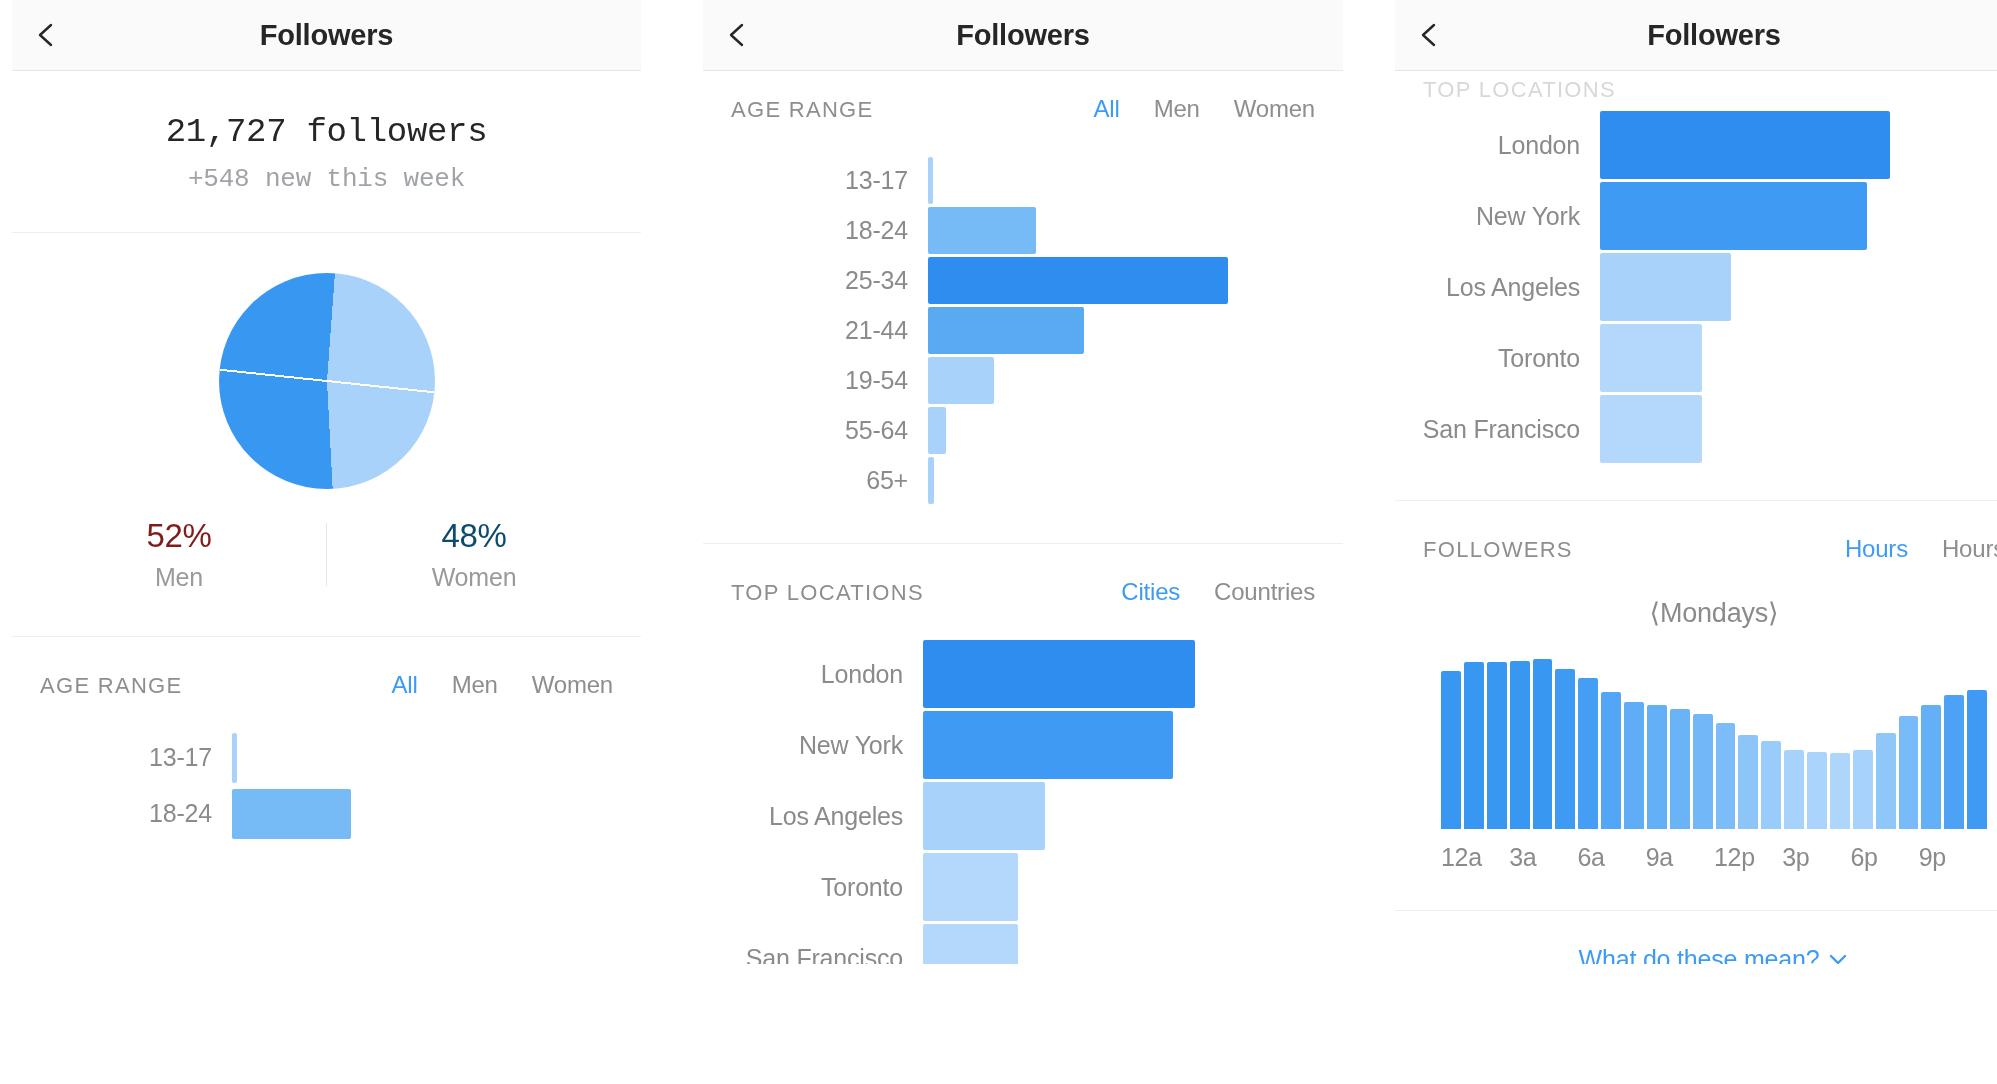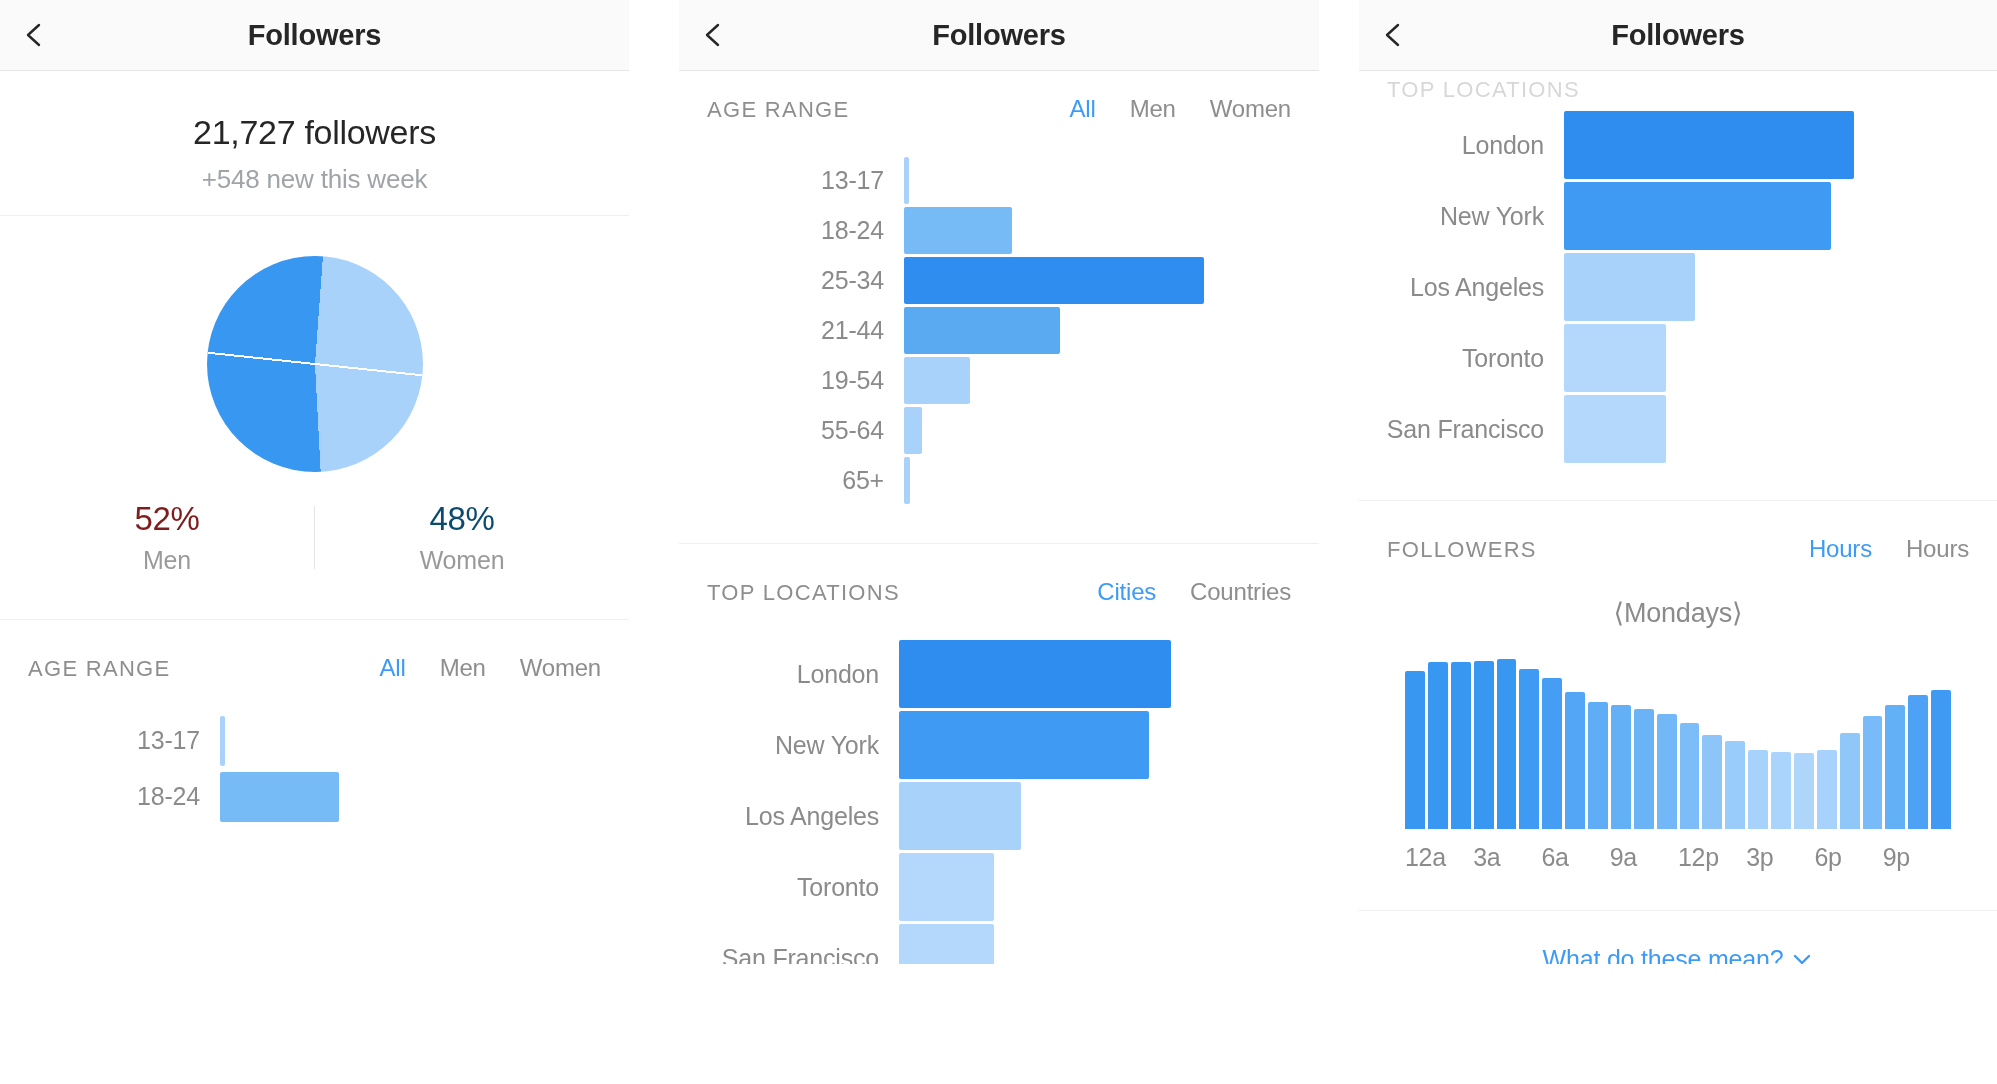--- a/index.html
+++ b/index.html
@@ -3,21 +3,21 @@
 <meta charset="utf-8">
 <style>
   html,body{margin:0;padding:0;}
   body{
     width:1997px;height:1084px;
     background:#ffffff;
     font-family:"Liberation Sans", sans-serif;
     overflow:hidden;
   }
   .screens{display:flex;width:1997px;height:1084px;}
-  .panel{position:relative;height:964px;background:#fff;overflow:hidden;flex:0 0 auto;}
+  .panel{position:relative;height:964px;background:#fff;overflow:hidden;flex:0 0 auto;margin-left:12px;}
   .p1{width:629px;}
   .gap{flex:0 0 50px;background:#fff;}
   .p2{width:640px;}
   .gap2{flex:0 0 40px;background:#fff;}
   .p3{width:638px;}
 
   
   .navbar{
     height:70px;background:#fafafa;border-bottom:1px solid #e6e6e6;
     display:flex;align-items:center;position:relative;flex:0 0 auto;
@@ -28,21 +28,21 @@
   }
   .back-chevron svg{display:block;}
   .nav-title{
     width:100%;text-align:center;font-size:29px;font-weight:bold;color:#262626;
     letter-spacing:-0.2px;
   }
 
   .body-scroll{position:relative;width:100%;}
 
   
-  .count-block{padding:40px 0 20px 0;text-align:center;}
+  .count-block{padding:40px 0 38px 0;text-align:center;font-family:Liberation Mono, monospace;}
   .count-main{font-size:34px;color:#262626;letter-spacing:-0.3px;line-height:1.25;}
   .count-sub{font-size:26px;color:#a0a4a8;margin-top:10px;letter-spacing:-0.2px;}
   .hr{height:1px;background:#efefef;margin:0;border:0;}
 
   .sect-head{
     display:flex;align-items:baseline;padding:34px 28px 0 28px;
   }
   .sect-title{
     font-size:22px;color:#8e8e8e;letter-spacing:1.3px;font-weight:normal;
     white-space:nowrap;

